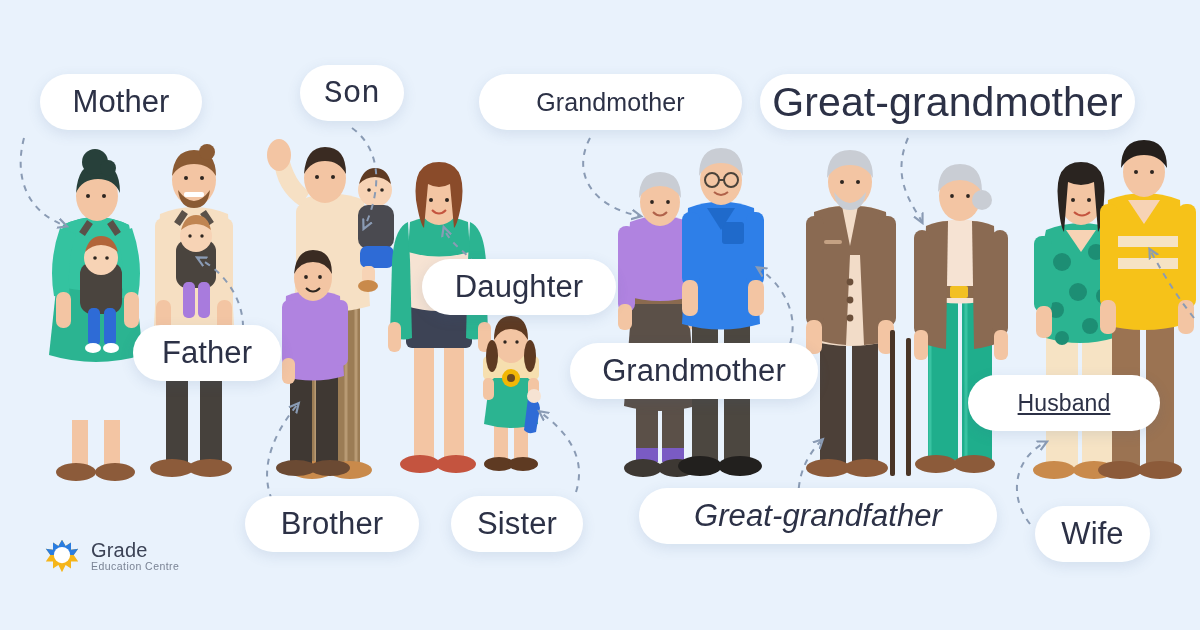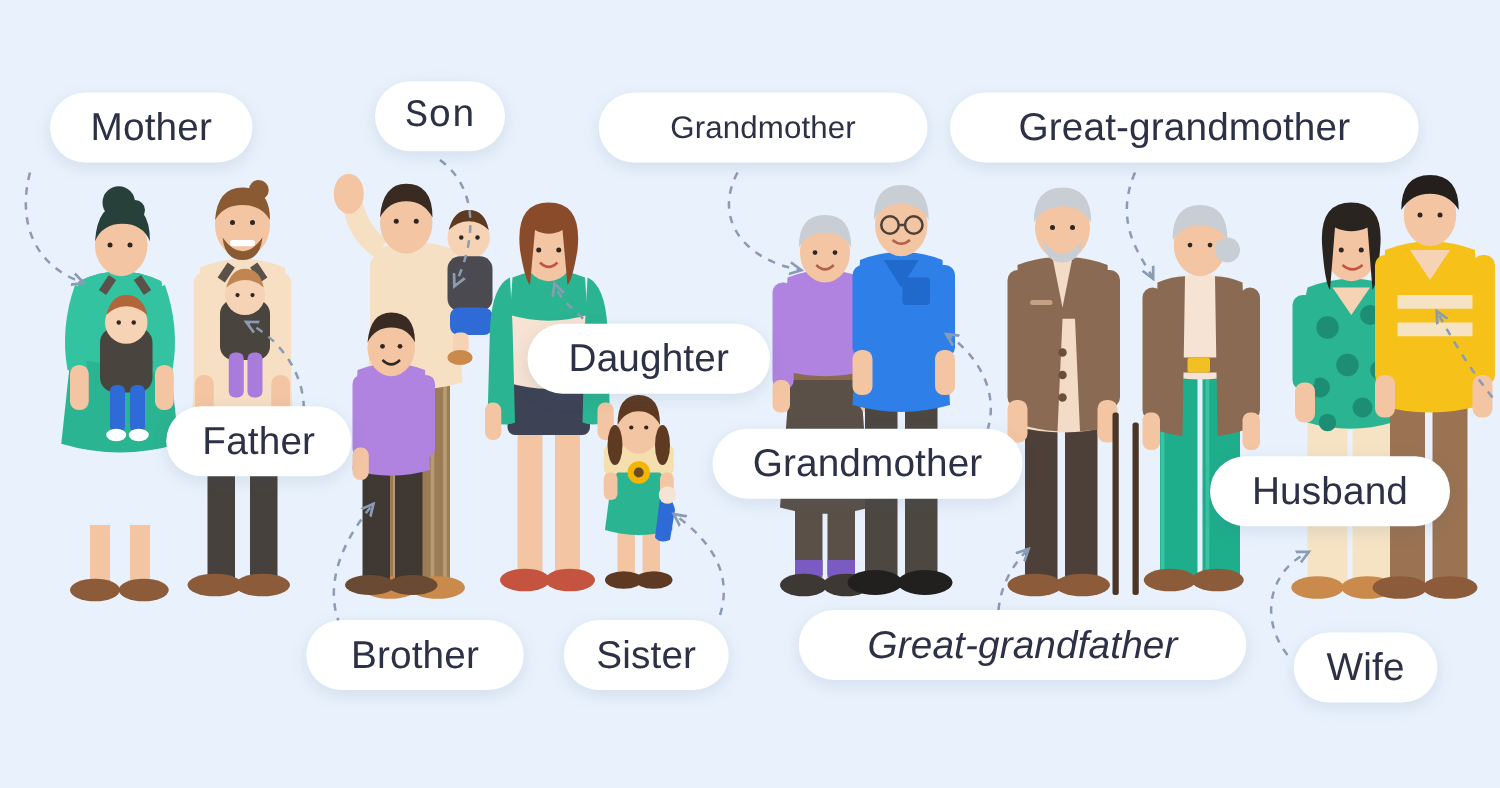--- a/index.html
+++ b/index.html
@@ -351,25 +351,36 @@
       <path d="M576 492 C588 454 562 428 540 412"></path>
       <path d="M800 512 C794 480 806 456 822 440"></path>
       <path d="M1030 524 C1008 496 1014 458 1046 442"></path>
     </g>
   </svg>
 
   <div id="pills">
       <div class="pill" style="left: 40px; top: 74px; width: 162px; height: 56px; font-size: 31px;">Mother</div>
       <div class="pill" style="left: 300px; top: 65px; width: 104px; height: 56px; font-size: 31px; font-family: Liberation Mono, monospace;">Son</div>
       <div class="pill" style="left: 479px; top: 74px; width: 263px; height: 56px; font-size: 25px;">Grandmother</div>
-      <div class="pill" style="left: 760px; top: 74px; width: 375px; height: 56px; font-size: 31px;">Great-grandmother</div>
+      <div class="pill" style="left: 760px; top: 74px; width: 375px; height: 56px; font-size: 41px;">Great-grandmother</div>
       <div class="pill" style="left: 422px; top: 259px; width: 194px; height: 56px; font-size: 31px;">Daughter</div>
       <div class="pill" style="left: 133px; top: 325px; width: 148px; height: 56px; font-size: 31px;">Father</div>
       <div class="pill" style="left: 570px; top: 343px; width: 248px; height: 56px; font-size: 31px;">Grandmother</div>
-      <div class="pill" style="left: 968px; top: 365px; width: 192px; height: 56px; font-size: 31px;">Husband</div>
+      <div class="pill" style="left: 968px; top: 375px; width: 192px; height: 56px; font-size: 23px; text-decoration: underline;">Husband</div>
       <div class="pill" style="left: 245px; top: 496px; width: 174px; height: 56px; font-size: 31px;">Brother</div>
       <div class="pill" style="left: 451px; top: 496px; width: 132px; height: 56px; font-size: 31px;">Sister</div>
       <div class="pill" style="left: 639px; top: 488px; width: 358px; height: 56px; font-size: 31px; font-style: italic;">Great-grandfather</div>
       <div class="pill" style="left: 1035px; top: 506px; width: 115px; height: 56px; font-size: 31px;">Wife</div>
     </div>
 
+  <div id="logo">
+    <svg width="36" height="36" viewBox="0 0 40 40">
+      <path d="M20 2 L24 9 L30 5 L30 13 L38 12 L33 19 L38 26 L30 26 L30 34 L24 30 L20 38 L16 30 L10 34 L10 26 L2 26 L7 19 L2 12 L10 13 L10 5 L16 9 Z" fill="#F5B51A"></path>
+      <path d="M20 2 L24 9 L30 5 L30 13 L38 12 L33 19 L38 19 L2 19 L7 19 L2 12 L10 13 L10 5 L16 9 Z" fill="#2A7DE1"></path>
+      <circle cx="20" cy="19" r="9" fill="#FFFFFF"></circle>
+    </svg>
+    <div class="lg-text">
+      <span class="lg-title">Grade</span>
+      <span class="lg-sub">Education Centre</span>
+    </div>
+  </div>
 
 </div>
 
 </body></html>

